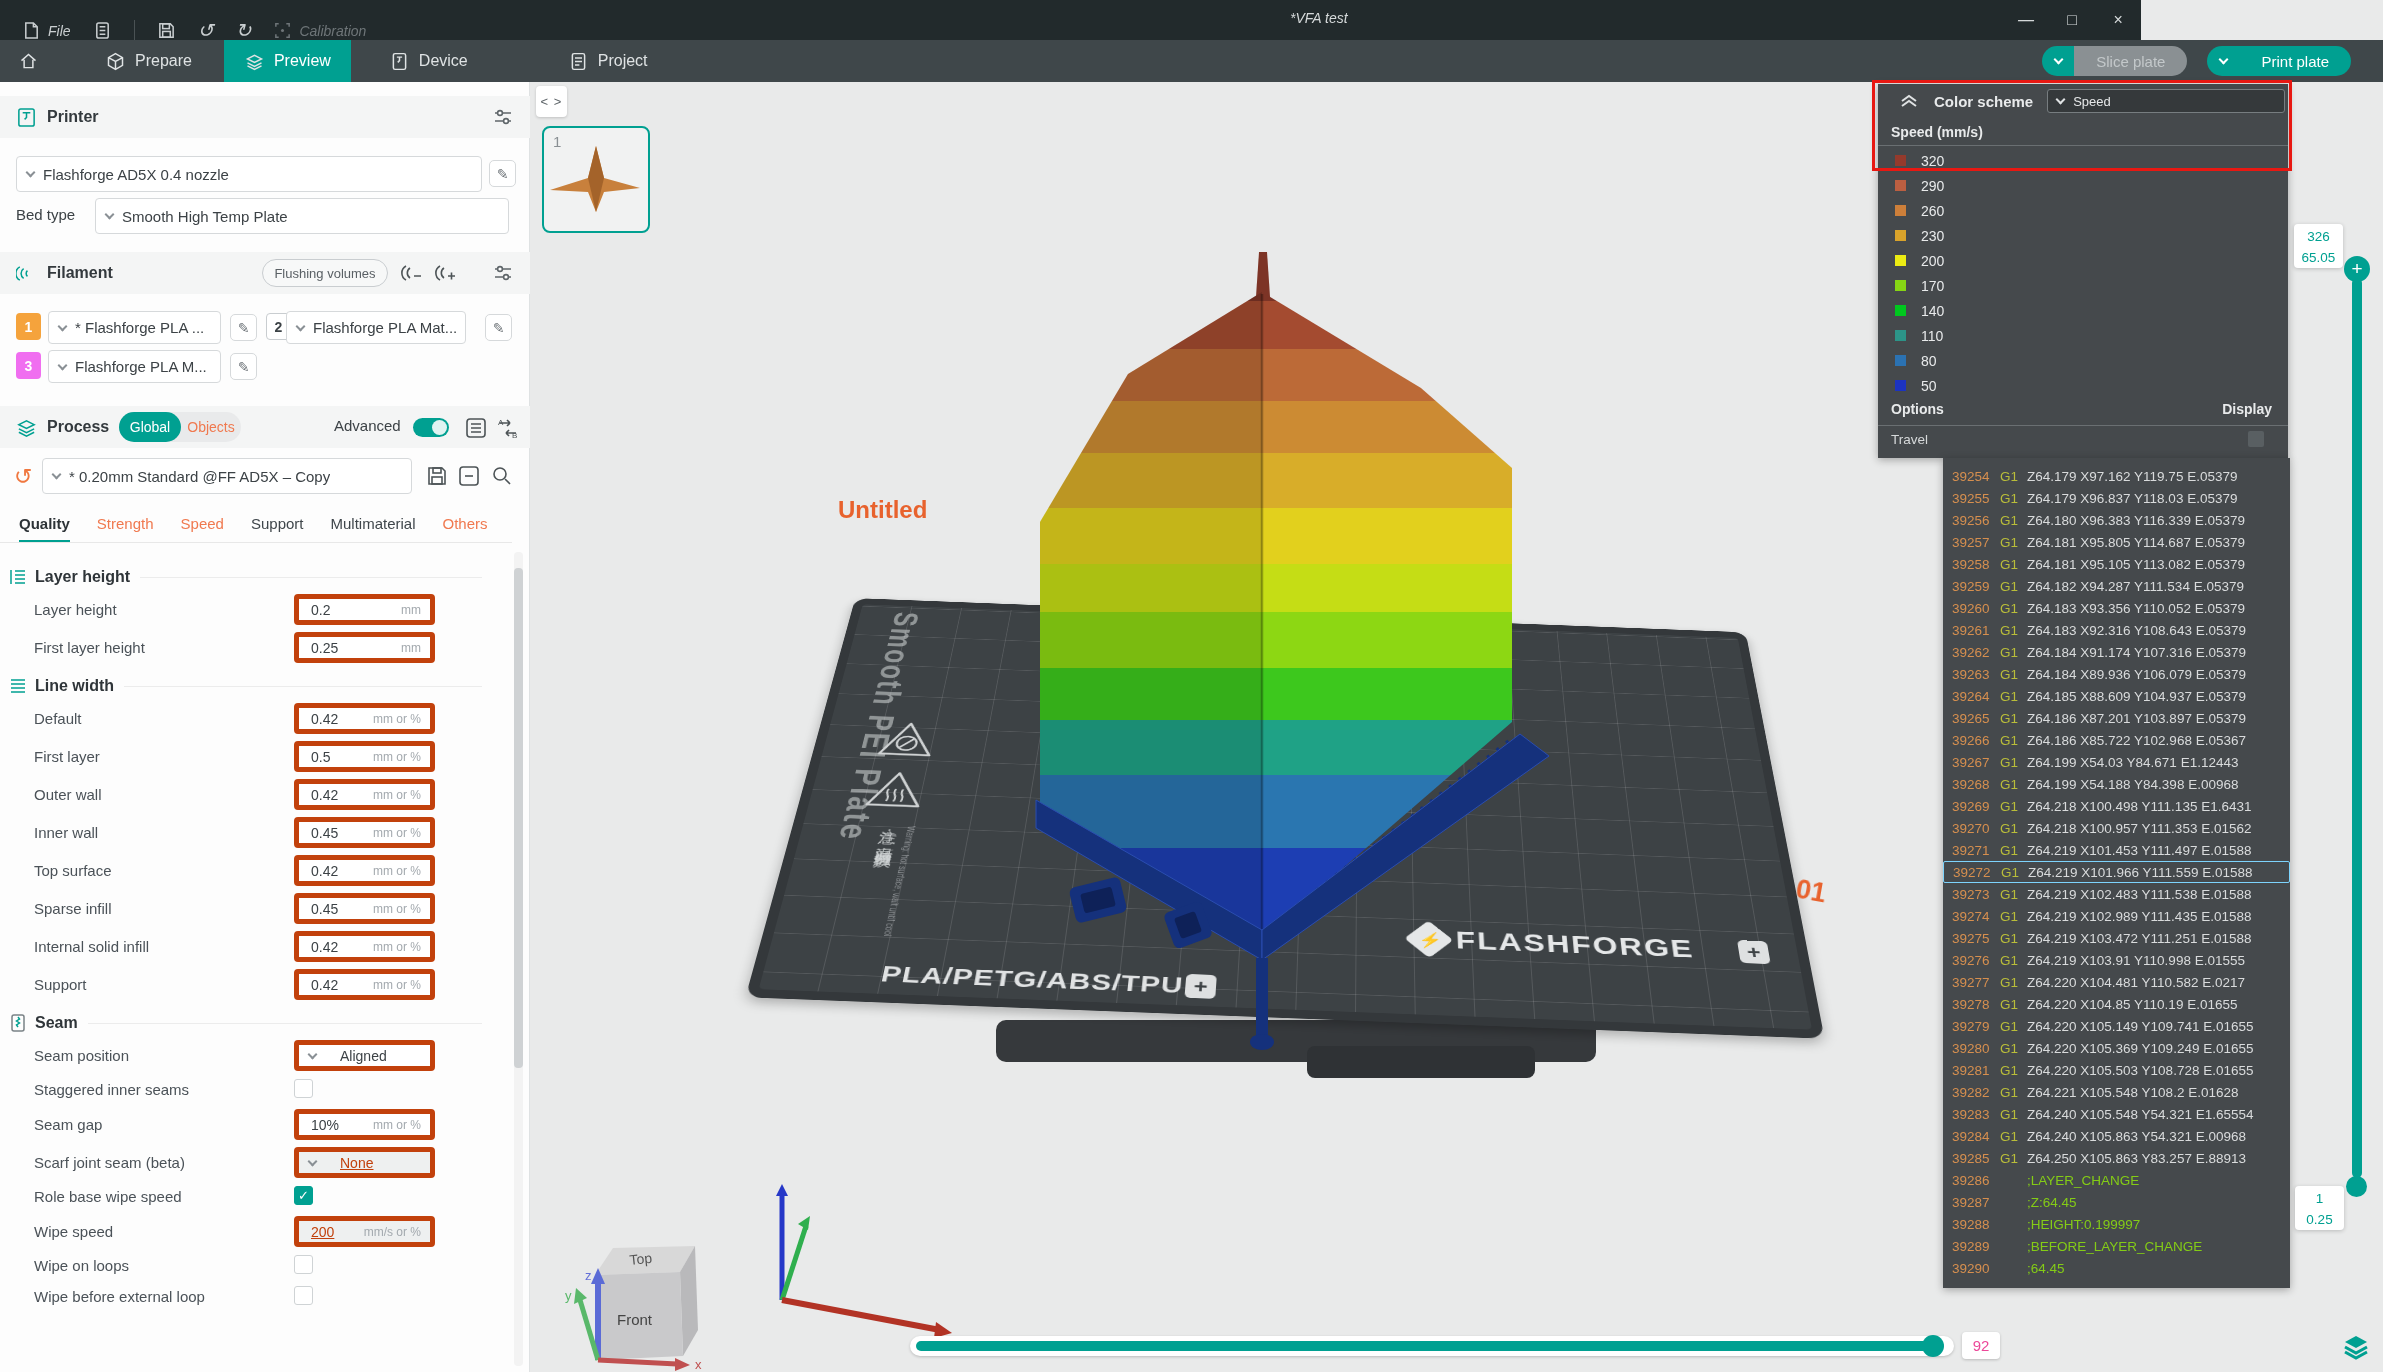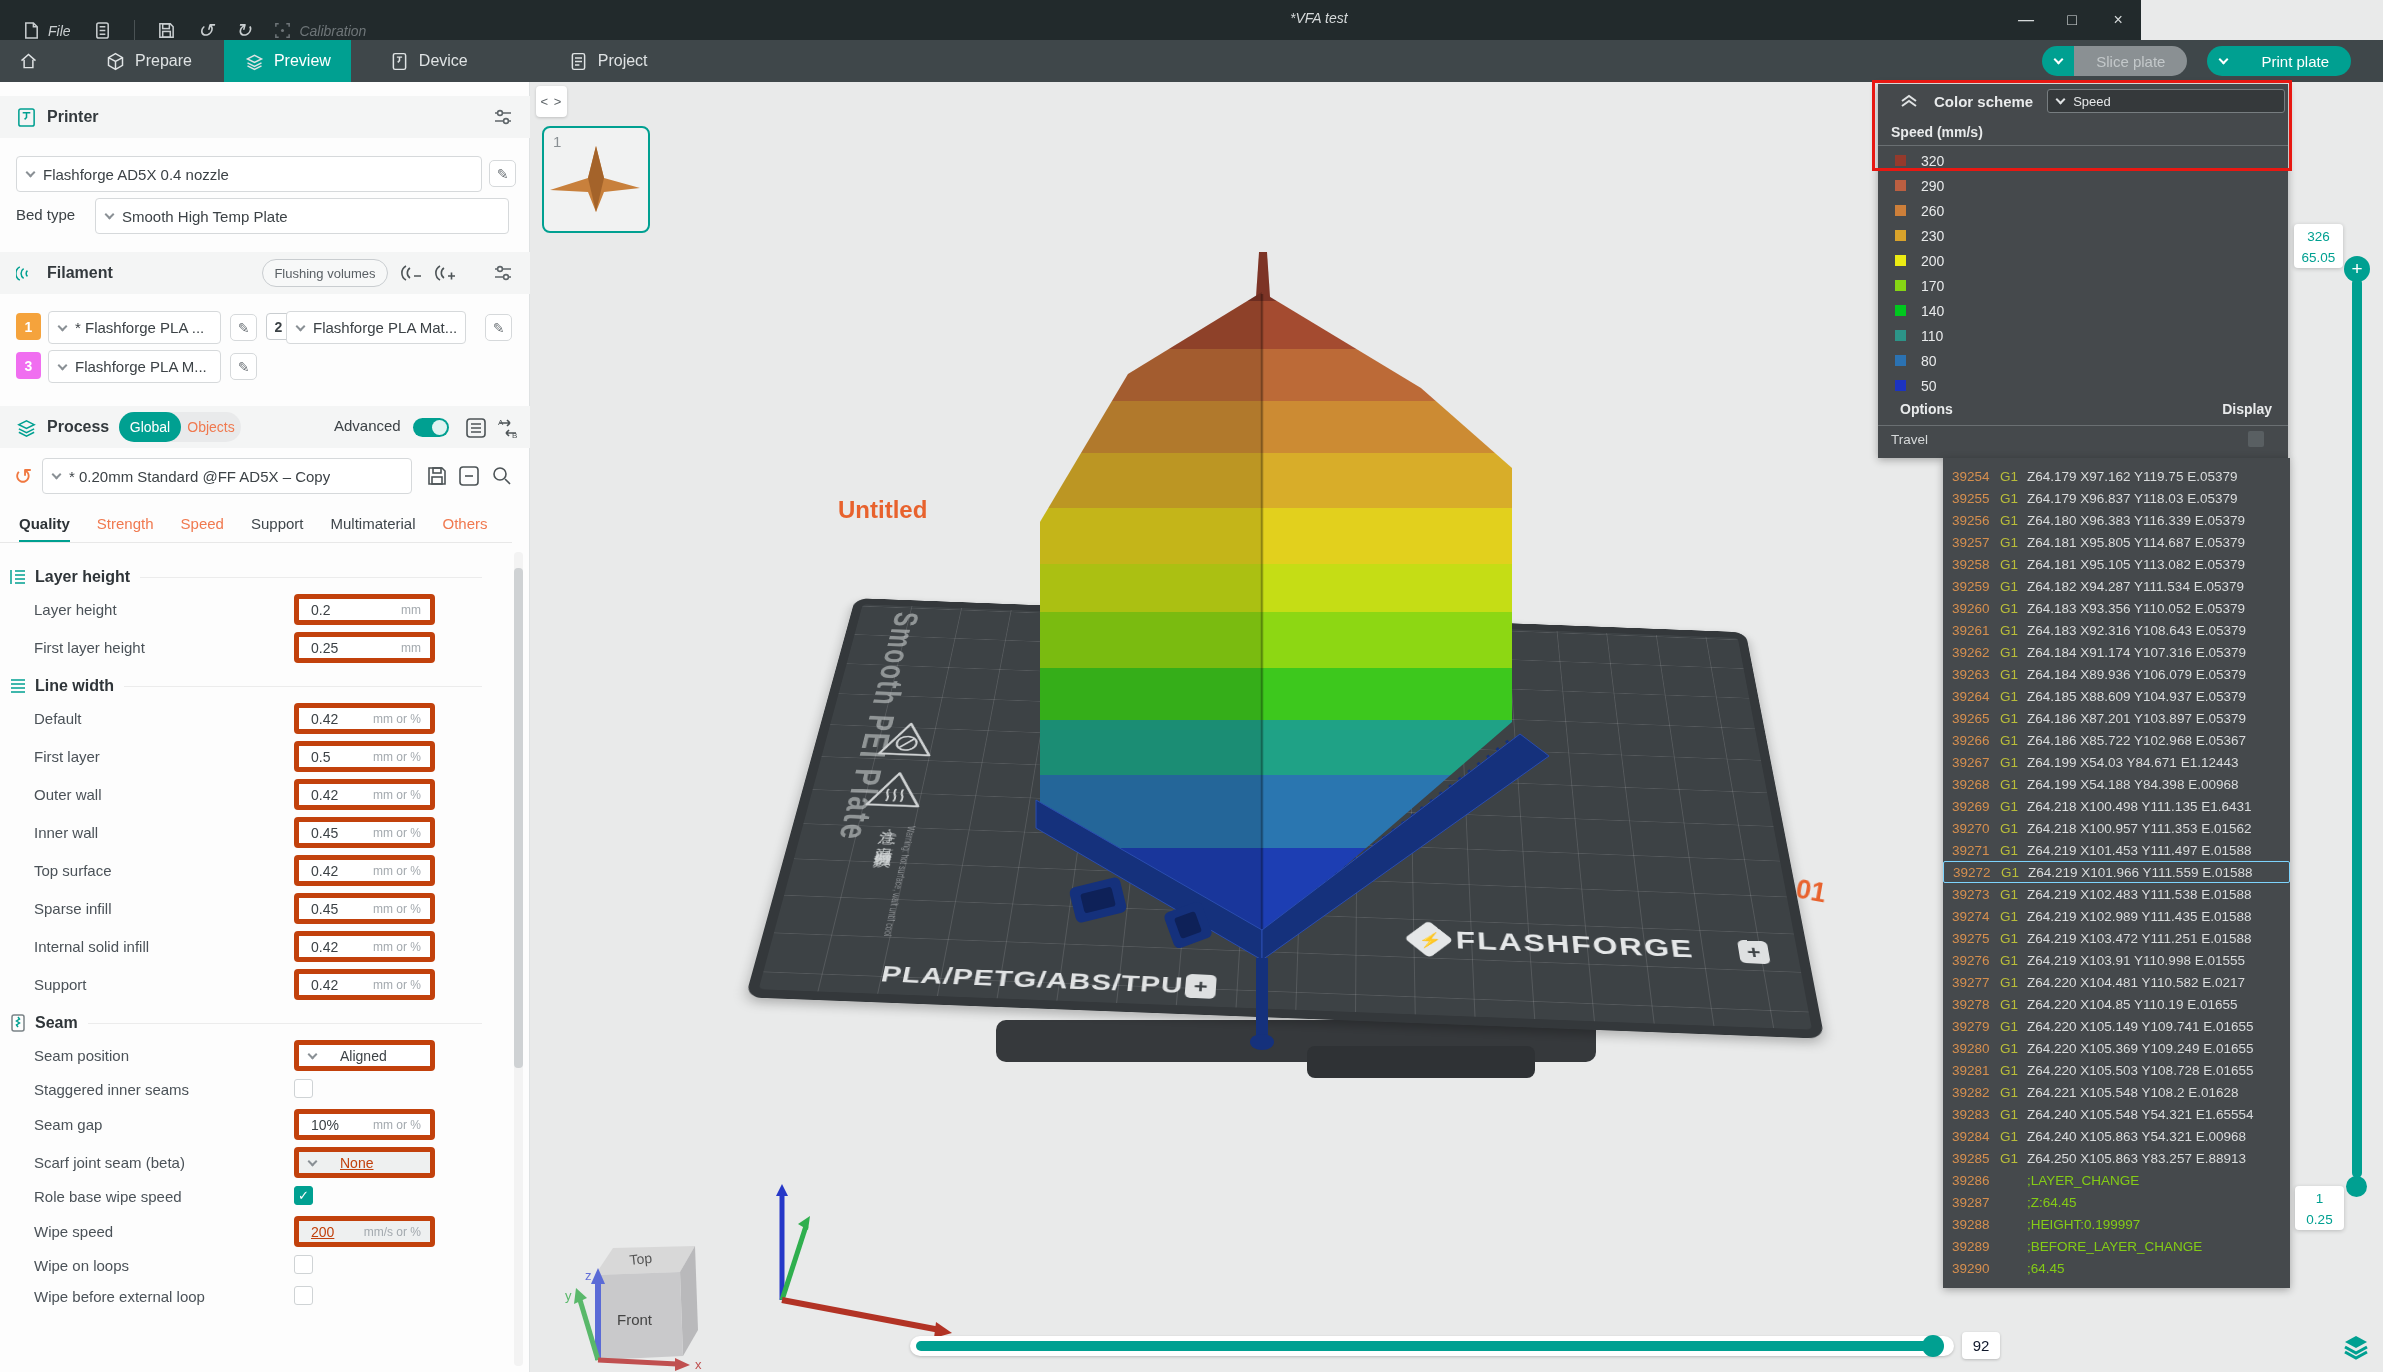--- a/index.html
+++ b/index.html
@@ -117,21 +117,21 @@
   #legend-collapse { margin-left:22px; width:18px; height:14px; }
   #legend-collapse svg { width:100%; height:100%; stroke:#dfe2e3; fill:none; stroke-width:2; }
   #legend-title { margin-left:16px; font-size:15px; font-weight:bold; }
   #legend-select { margin-left:14px; width:238px; height:24px; background:#35393b; border:1px solid #777d80; border-radius:3px; display:flex; align-items:center; gap:9px; padding-left:9px; font-size:13px; color:#e6e8e9; }
   #legend-unit { margin:6px 0 0 13px; font-size:14px; font-weight:bold; }
   #legend-rule1 { margin-top:5px; height:1px; background:#6a6f72; }
   #legend-rows { margin-top:2px;text-align:right; }
   .leg-row { display:flex; align-items:center; height:25px; }
   .leg-sq { width:11px; height:11px; margin-left:17px; }
   .leg-lab { margin-left:15px; font-size:14px; }
-  #legend-opt { display:flex; height:24px; margin-top:3px; font-weight:bold; font-size:14px;padding-left:9px; }
+  #legend-opt { display:flex; height:24px; margin-top:3px; font-weight:bold; font-size:14px; }
   #legend-opt .o1 { margin-left:13px; }
   #legend-opt .o2 { margin-left:auto; margin-right:16px; }
   #legend-rule2 { height:1px; background:#6a6f72; }
   #legend-travel { display:flex; align-items:center; height:26px; font-size:13.5px; color:#d6d9da; }
   #legend-travel span { margin-left:13px; }
   #travel-check { margin-left:auto; margin-right:24px; width:16px; height:16px; background:#595f62; border-radius:2px; }
 
   #red-annot { position:absolute; left:1872px; top:80px; width:420px; height:91px; border:3px solid #e81812; pointer-events:none; }
 
   #gcode { position:absolute; left:1943px; top:458px; width:347px; height:830px; background:#45494c; box-shadow:0 2px 8px rgba(0,0,0,.3); padding-top:7px; }
@@ -149,21 +149,21 @@
   .vtip { position:absolute; width:49px; height:44px; background:#fff; border-radius:4px; box-shadow:0 1px 4px rgba(0,0,0,.2); color:#00a091; font-size:13.5px; text-align:center; line-height:1.55; padding-top:3px; }
   #vtip-top { left:2294px; top:224px; }
   #vtip-bot { left:2295px; top:1186px; }
   #layers-icon { position:absolute; left:2342px; top:1332px; width:28px; height:28px; }
   #layers-icon svg { width:100%; height:100%; }
 
   
   #hslider { position:absolute; left:910px; top:1336px; width:1044px; height:20px; background:#fff; border-radius:10px; box-shadow:0 1px 3px rgba(0,0,0,.2); }
   #hslider-fill { position:absolute; left:6px; top:5px; width:1012px; height:10px; background:#00a091; border-radius:5px; }
   #hslider-knob { position:absolute; left:1012px; top:-1px; width:22px; height:22px; border-radius:11px; background:#00a091; }
-  #hslider-val { position:absolute; left:1962px; top:1332px; width:38px; height:27px; background:#fff; border-radius:4px; color:#0f172a; font-size:15px; display:flex; align-items:center; justify-content:center; box-shadow:0 1px 3px rgba(0,0,0,.2); }
+  #hslider-val { position:absolute; left:1962px; top:1332px; width:38px; height:27px; background:#fff; border-radius:4px; color:#ec4899; font-size:15px; display:flex; align-items:center; justify-content:center; box-shadow:0 1px 3px rgba(0,0,0,.2); }
 
   
   #orient-cube { position:absolute; left:555px; top:1230px; width:150px; height:142px; }
   #plate-triad { position:absolute; left:752px; top:1178px; width:210px; height:194px; }
   #model-svg { position:absolute; left:1010px; top:236px; width:580px; height:836px; }
 </style>
 </head>
 <body>
 
 <div id="stage">

